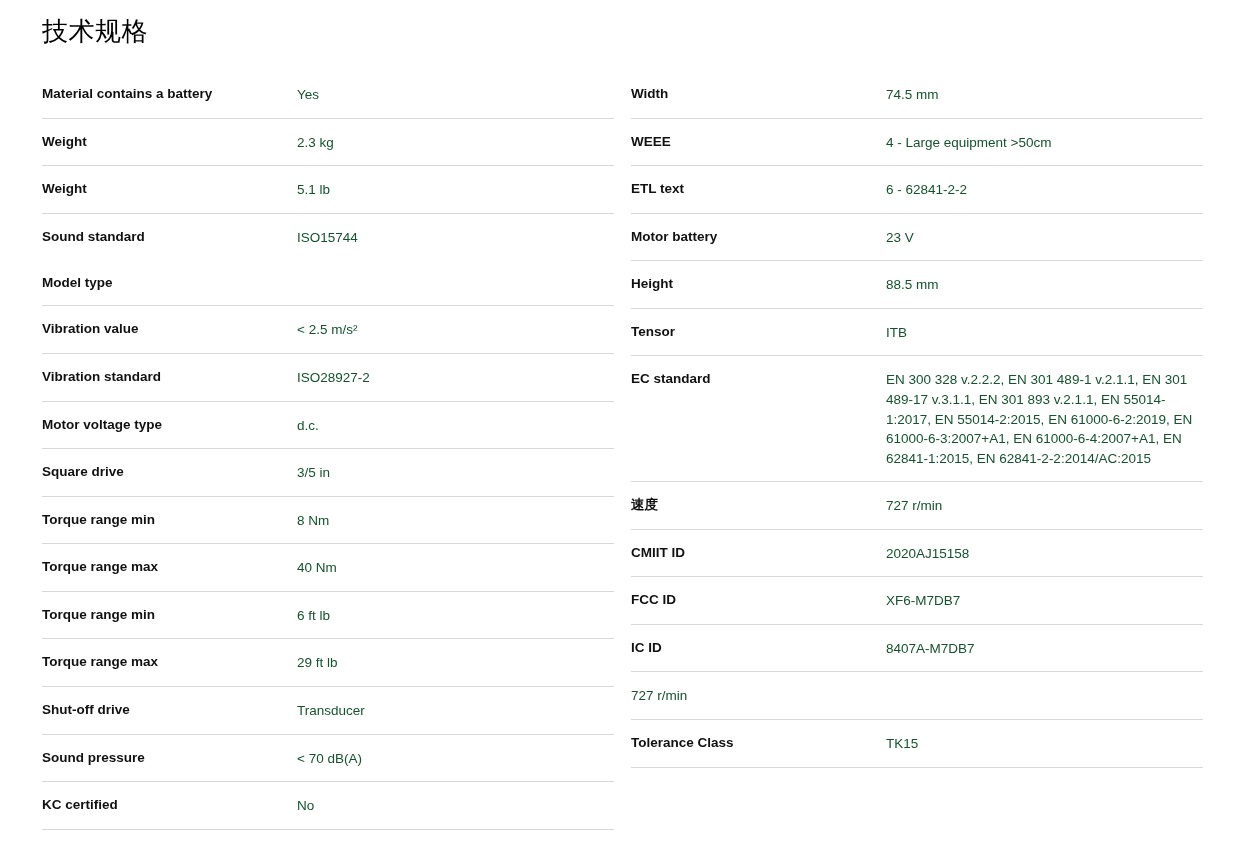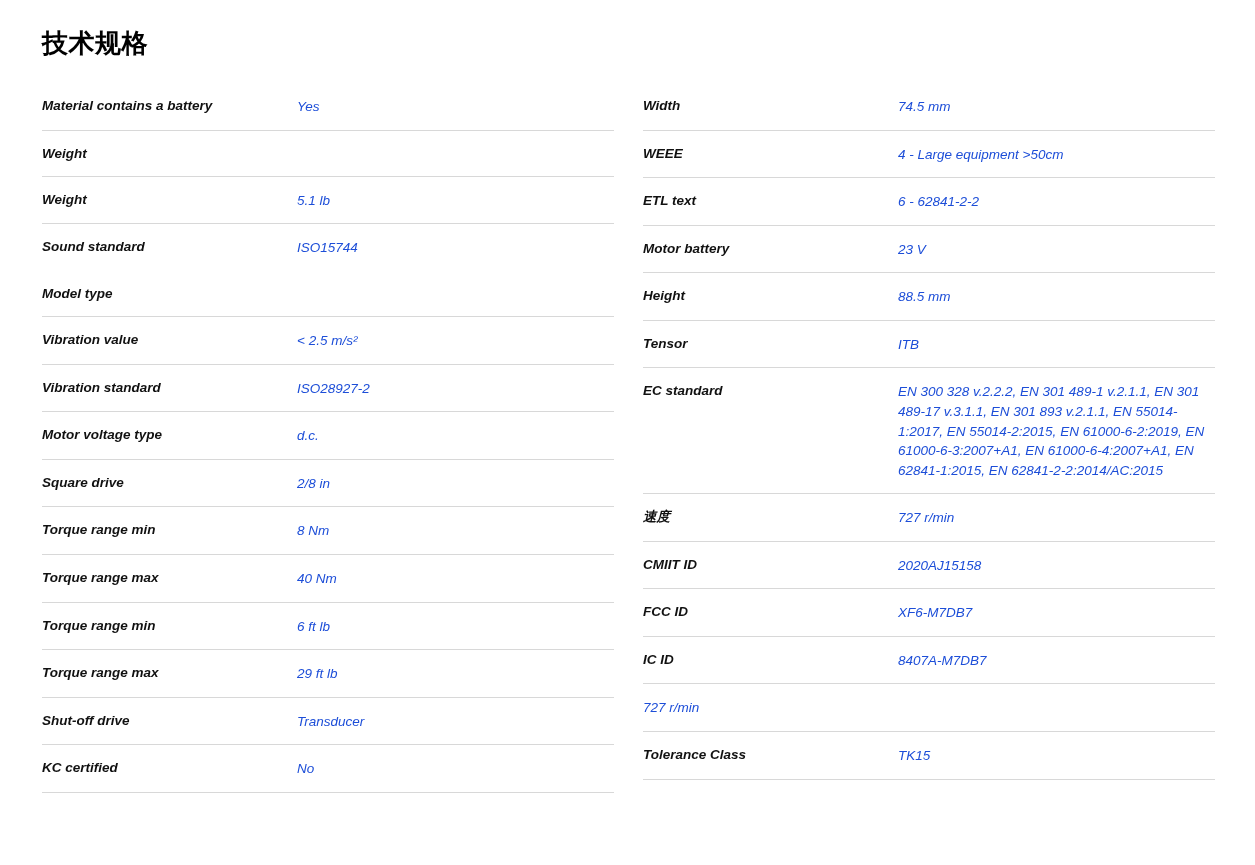--- a/index.html
+++ b/index.html
@@ -16,31 +16,30 @@
   }
   .page {
     position: relative;
     width: 1255px;
     height: 865px;
     box-sizing: border-box;
     padding: 0 42px;
   }
   .page-title {
     font-size: 26px;
-    font-weight: bold;
+    font-weight: normal;
     letter-spacing: 0.5px;
-    margin: 26px 0 22px 0;
+    margin: 14px 0 22px 0;
     color: #000000;
   }
   .spec-columns {
     display: flex;
     flex-direction: row;
-    gap: 16px;
+    gap: 4px;
     align-items: flex-start;
-    font-style: italic;
   }
   .spec-col {
     width: 572px;
     flex: 0 0 572px;
   }
   .spec-col.right {
     margin-left: 13px;
   }
   .spec-row {
     display: flex;
@@ -60,39 +59,40 @@
     font-size: 13.5px;
     font-weight: bold;
     line-height: 1.35;
     color: #111111;
   }
   .spec-value {
     flex: 1 1 auto;
     font-size: 13.5px;
     font-weight: normal;
     line-height: 1.45;
-    color: #1d4ed8;
+    color: #14532d;
   }
 </style>
 </head>
 <body>
 
 <div class="page">
 
   <h1 class="page-title">技术规格</h1>
 
   <div class="spec-columns">
 
     <div class="spec-col left">
       <div class="spec-row">
         <div class="spec-label">Material contains a battery</div>
         <div class="spec-value">Yes</div>
       </div>
       <div class="spec-row">
         <div class="spec-label">Weight</div>
+        <div class="spec-value">2.3 kg</div>
       </div>
       <div class="spec-row">
         <div class="spec-label">Weight</div>
         <div class="spec-value">5.1 lb</div>
       </div>
       <div class="spec-row no-border">
         <div class="spec-label">Sound standard</div>
         <div class="spec-value">ISO15744</div>
       </div>
       <div class="spec-row">
@@ -105,21 +105,21 @@
       <div class="spec-row">
         <div class="spec-label">Vibration standard</div>
         <div class="spec-value">ISO28927-2</div>
       </div>
       <div class="spec-row">
         <div class="spec-label">Motor voltage type</div>
         <div class="spec-value">d.c.</div>
       </div>
       <div class="spec-row">
         <div class="spec-label">Square drive</div>
-        <div class="spec-value">2/8 in</div>
+        <div class="spec-value">3/5 in</div>
       </div>
       <div class="spec-row">
         <div class="spec-label">Torque range min</div>
         <div class="spec-value">8 Nm</div>
       </div>
       <div class="spec-row">
         <div class="spec-label">Torque range max</div>
         <div class="spec-value">40 Nm</div>
       </div>
       <div class="spec-row">
@@ -128,20 +128,24 @@
       </div>
       <div class="spec-row">
         <div class="spec-label">Torque range max</div>
         <div class="spec-value">29 ft lb</div>
       </div>
       <div class="spec-row">
         <div class="spec-label">Shut-off drive</div>
         <div class="spec-value">Transducer</div>
       </div>
       <div class="spec-row">
+        <div class="spec-label">Sound pressure</div>
+        <div class="spec-value">&lt; 70 dB(A)</div>
+      </div>
+      <div class="spec-row">
         <div class="spec-label">KC certified</div>
         <div class="spec-value">No</div>
       </div>
     </div>
 
     <div class="spec-col right">
       <div class="spec-row">
         <div class="spec-label">Width</div>
         <div class="spec-value">74.5 mm</div>
       </div>

